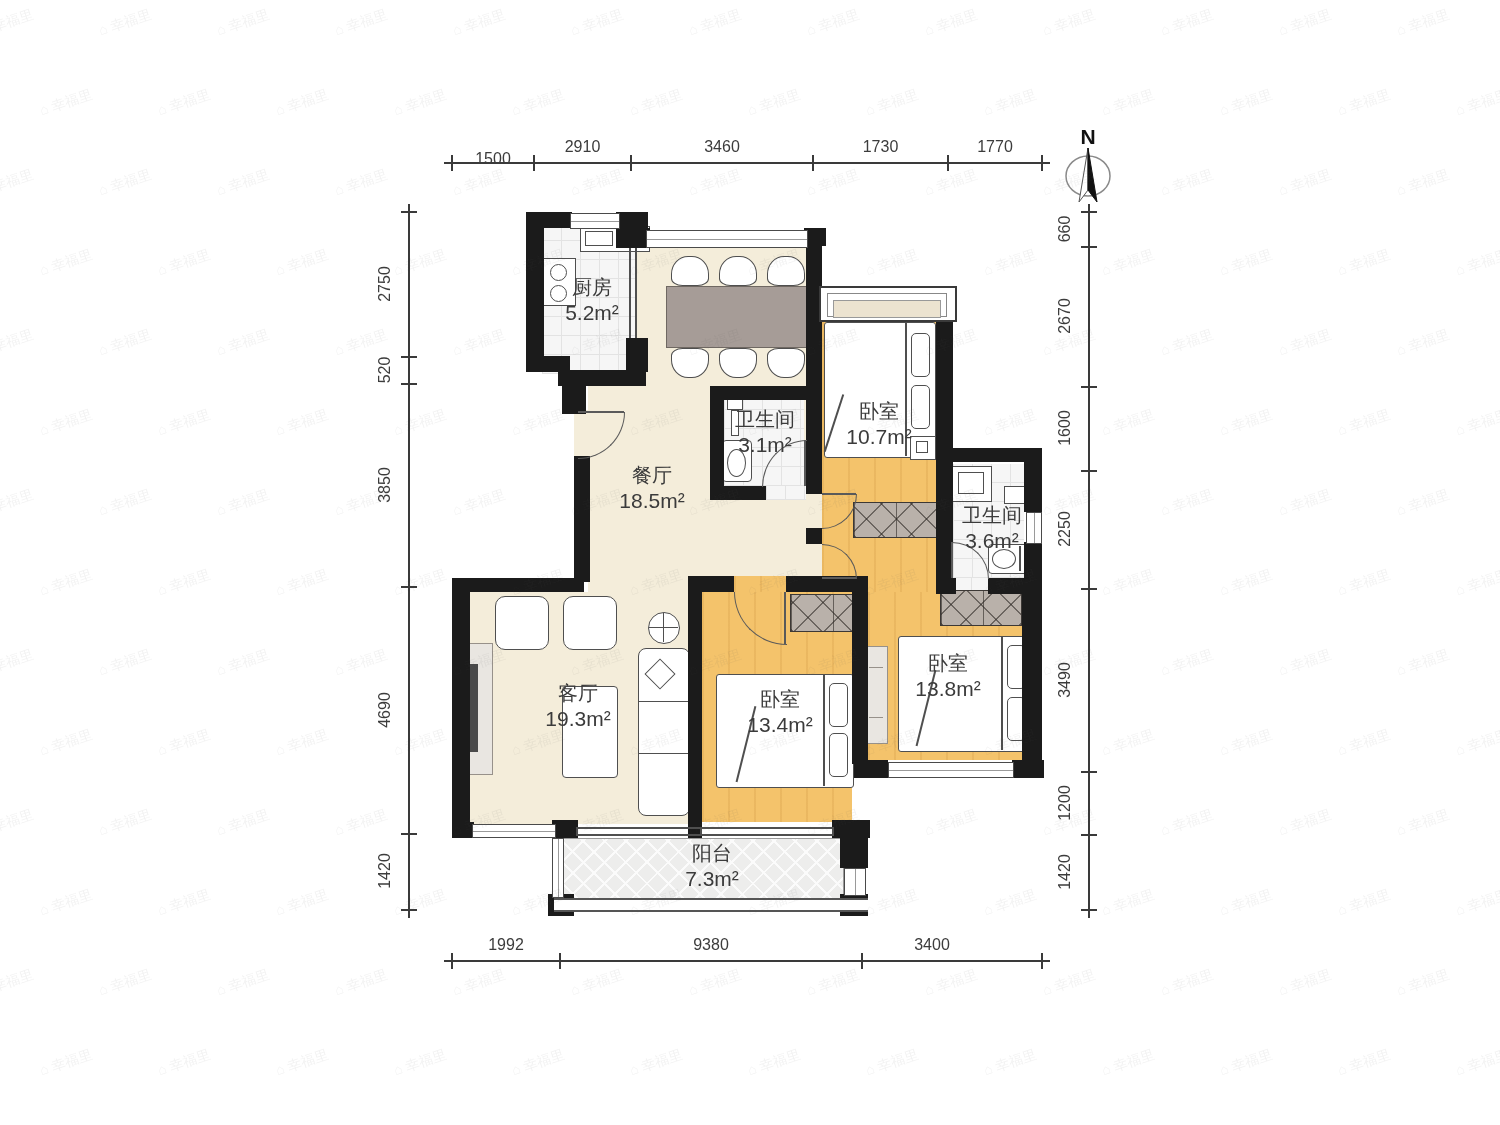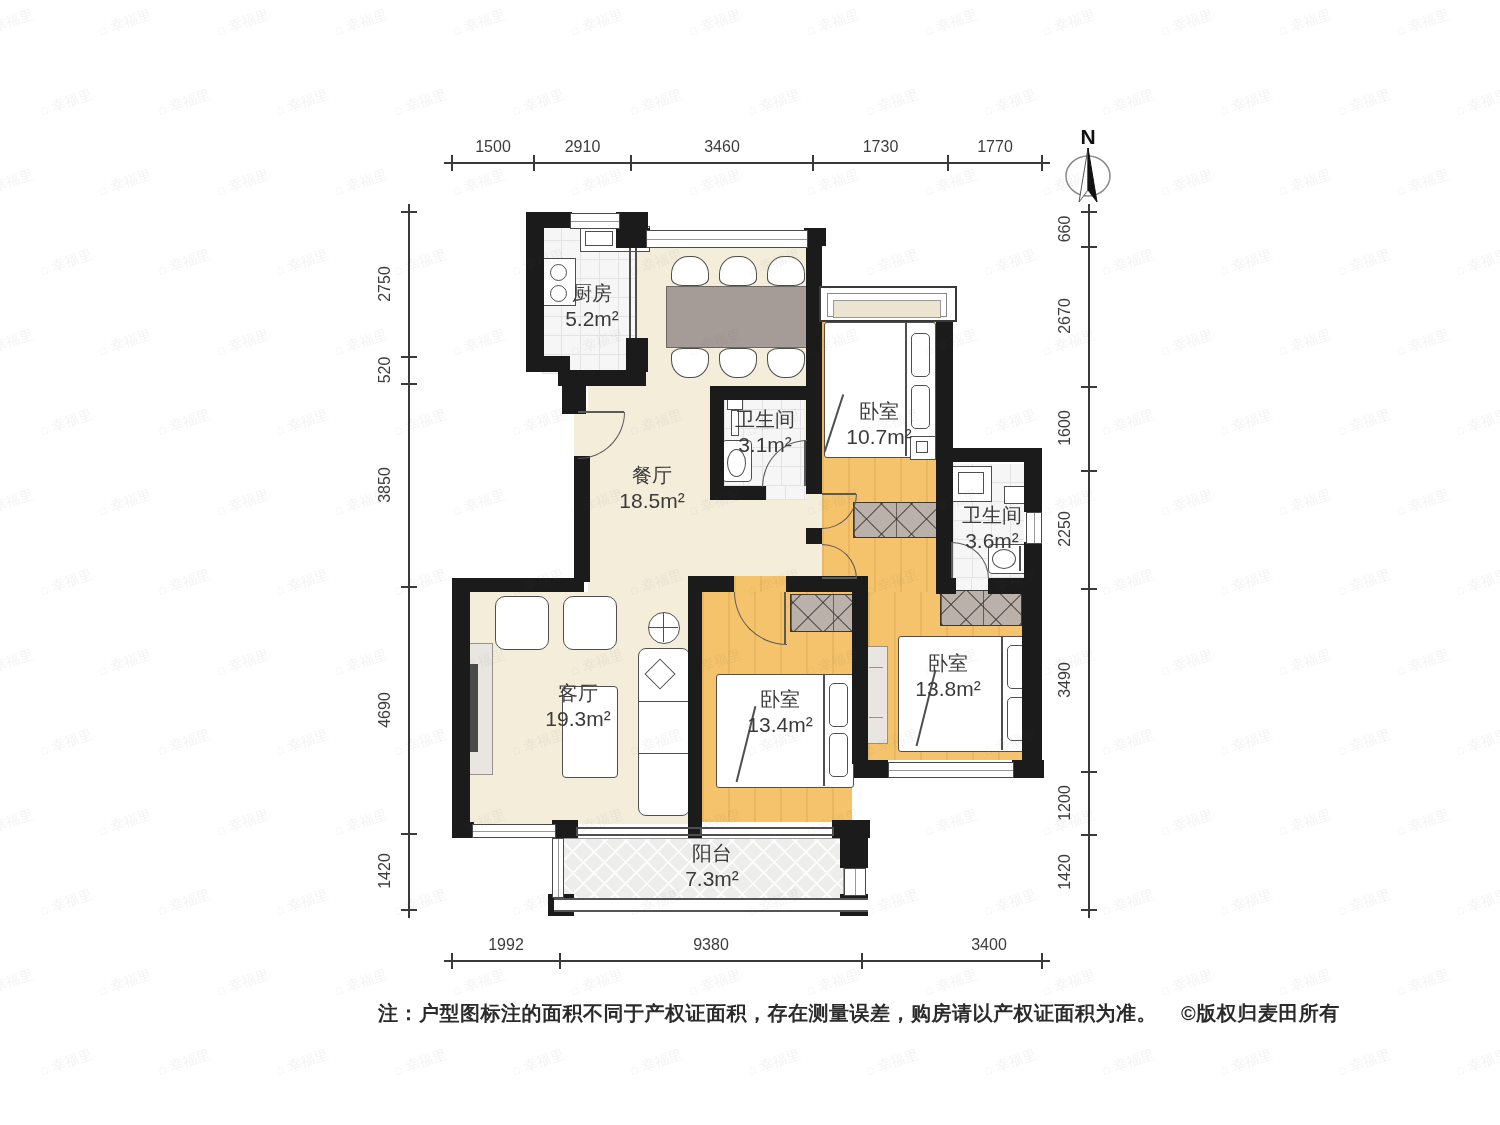--- a/index.html
+++ b/index.html
@@ -232,21 +232,21 @@
     <div class="arc br" style="left:822px;top:494px;width:34px;height:34px"></div>
     <div class="leaf" style="left:822px;top:493px;width:34px;height:2px"></div>
     <div class="arc tr" style="left:822px;top:544px;width:34px;height:34px"></div>
     <div class="leaf" style="left:822px;top:577px;width:34px;height:2px"></div>
     <div class="arc bl" style="left:734px;top:592px;width:52px;height:52px"></div>
     <div class="leaf" style="left:784px;top:592px;width:2px;height:52px"></div>
     <div class="arc tr" style="left:952px;top:542px;width:36px;height:36px"></div>
     <div class="leaf" style="left:951px;top:542px;width:2px;height:36px"></div>
   </div>
 
-  <div class="rlab" style="left:592px;top:280px">
+  <div class="rlab" style="left:592px;top:274px">
     <div>厨房</div>
     <div class="ar">5.2m²</div>
   </div>
   <div class="rlab" style="left:652px;top:462px">
     <div>餐厅</div>
     <div class="ar">18.5m²</div>
   </div>
   <div class="rlab" style="left:765px;top:406px">
     <div>卫生间</div>
     <div class="ar">3.1m²</div>
@@ -277,35 +277,35 @@
   </div>
 
   <div class="dim">
       <div style="position: absolute; left: 444px; top: 162px; width: 606px; height: 2px; background: rgb(58, 58, 58);"></div>
       <div style="position: absolute; left: 451px; top: 155px; width: 2px; height: 16px; background: rgb(58, 58, 58);"></div>
       <div style="position: absolute; left: 533px; top: 155px; width: 2px; height: 16px; background: rgb(58, 58, 58);"></div>
       <div style="position: absolute; left: 630px; top: 155px; width: 2px; height: 16px; background: rgb(58, 58, 58);"></div>
       <div style="position: absolute; left: 812px; top: 155px; width: 2px; height: 16px; background: rgb(58, 58, 58);"></div>
       <div style="position: absolute; left: 947px; top: 155px; width: 2px; height: 16px; background: rgb(58, 58, 58);"></div>
       <div style="position: absolute; left: 1041px; top: 155px; width: 2px; height: 16px; background: rgb(58, 58, 58);"></div>
-      <div class="dimlab" style="position: absolute; left: 453px; top: 138px; width: 80px;">1500</div>
+      <div class="dimlab" style="position: absolute; left: 453px; top: 150px; width: 80px;">1500</div>
       <div class="dimlab" style="position: absolute; left: 542.5px; top: 138px; width: 80px;">2910</div>
       <div class="dimlab" style="position: absolute; left: 682px; top: 138px; width: 80px;">3460</div>
       <div class="dimlab" style="position: absolute; left: 840.5px; top: 138px; width: 80px;">1730</div>
       <div class="dimlab" style="position: absolute; left: 955px; top: 138px; width: 80px;">1770</div>
     </div>
   <div class="dim">
       <div style="position: absolute; left: 444px; top: 960px; width: 606px; height: 2px; background: rgb(58, 58, 58);"></div>
       <div style="position: absolute; left: 451px; top: 953px; width: 2px; height: 16px; background: rgb(58, 58, 58);"></div>
       <div style="position: absolute; left: 559px; top: 953px; width: 2px; height: 16px; background: rgb(58, 58, 58);"></div>
       <div style="position: absolute; left: 861px; top: 953px; width: 2px; height: 16px; background: rgb(58, 58, 58);"></div>
       <div style="position: absolute; left: 1041px; top: 953px; width: 2px; height: 16px; background: rgb(58, 58, 58);"></div>
       <div class="dimlab" style="position: absolute; left: 466px; top: 936px; width: 80px;">1992</div>
       <div class="dimlab" style="position: absolute; left: 671px; top: 936px; width: 80px;">9380</div>
-      <div class="dimlab" style="position: absolute; left: 949px; top: 936px; width: 80px;">3400</div>
+      <div class="dimlab" style="position: absolute; left: 892px; top: 936px; width: 80px;">3400</div>
     </div>
   <div class="dim">
       <div style="position: absolute; left: 408px; top: 204px; width: 2px; height: 714px; background: rgb(58, 58, 58);"></div>
       <div style="position: absolute; left: 401px; top: 211px; width: 16px; height: 2px; background: rgb(58, 58, 58);"></div>
       <div style="position: absolute; left: 401px; top: 356px; width: 16px; height: 2px; background: rgb(58, 58, 58);"></div>
       <div style="position: absolute; left: 401px; top: 383px; width: 16px; height: 2px; background: rgb(58, 58, 58);"></div>
       <div style="position: absolute; left: 401px; top: 586px; width: 16px; height: 2px; background: rgb(58, 58, 58);"></div>
       <div style="position: absolute; left: 401px; top: 833px; width: 16px; height: 2px; background: rgb(58, 58, 58);"></div>
       <div style="position: absolute; left: 401px; top: 909px; width: 16px; height: 2px; background: rgb(58, 58, 58);"></div>
       <div class="dimlab" style="position: absolute; left: 350px; top: 274.5px; width: 70px; transform: rotate(-90deg);">2750</div>
@@ -335,24 +335,20 @@
 
   <div id="compass">
     <div class="nl">N</div>
     <svg width="64" height="62" viewBox="0 0 64 62">
       <ellipse cx="32" cy="30" rx="22" ry="20" fill="none" stroke="#8a8a8a" stroke-width="1.5"></ellipse>
       <polygon points="32,2 23,56 32,44" fill="#fff" stroke="#555" stroke-width="1"></polygon>
       <polygon points="32,2 41,56 32,44" fill="#111" stroke="#111" stroke-width="1"></polygon>
     </svg>
   </div>
 
-  <div id="note" style="left:378px;top:1000px">
-    <span>注：户型图标注的面积不同于产权证面积，存在测量误差，购房请以产权证面积为准。</span>
-    <span style="margin-left:18px">©版权归麦田所有</span>
-  </div>
 
   <div id="wm">
       <span class="wmi" style="left: -20px; top: 14px;">⌂ 幸福里</span>
       <span class="wmi" style="left: 98px; top: 14px;">⌂ 幸福里</span>
       <span class="wmi" style="left: 216px; top: 14px;">⌂ 幸福里</span>
       <span class="wmi" style="left: 334px; top: 14px;">⌂ 幸福里</span>
       <span class="wmi" style="left: 452px; top: 14px;">⌂ 幸福里</span>
       <span class="wmi" style="left: 570px; top: 14px;">⌂ 幸福里</span>
       <span class="wmi" style="left: 688px; top: 14px;">⌂ 幸福里</span>
       <span class="wmi" style="left: 806px; top: 14px;">⌂ 幸福里</span>

